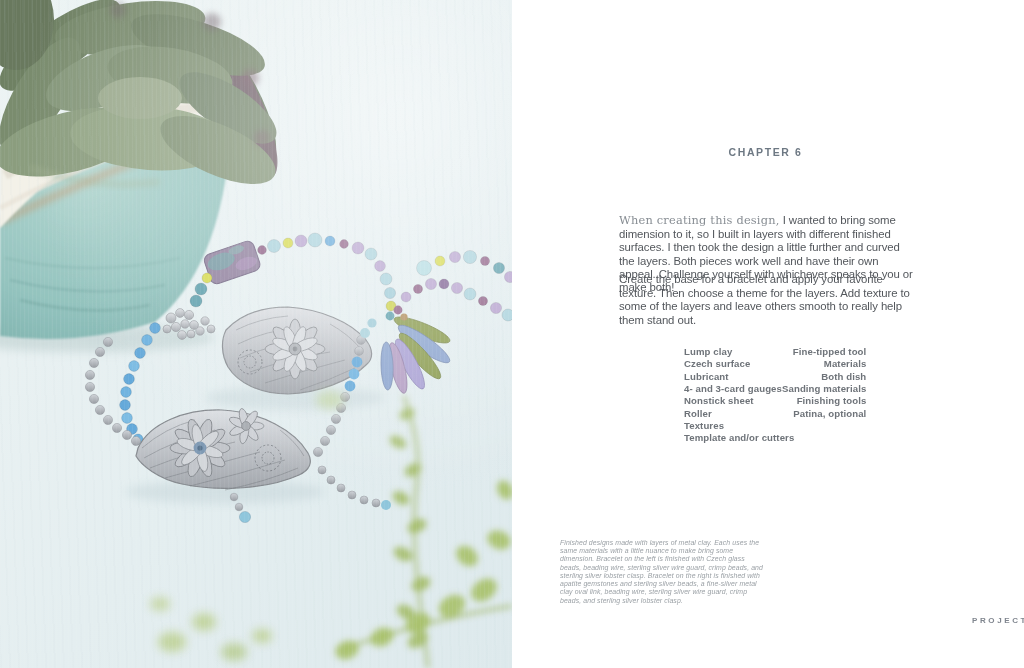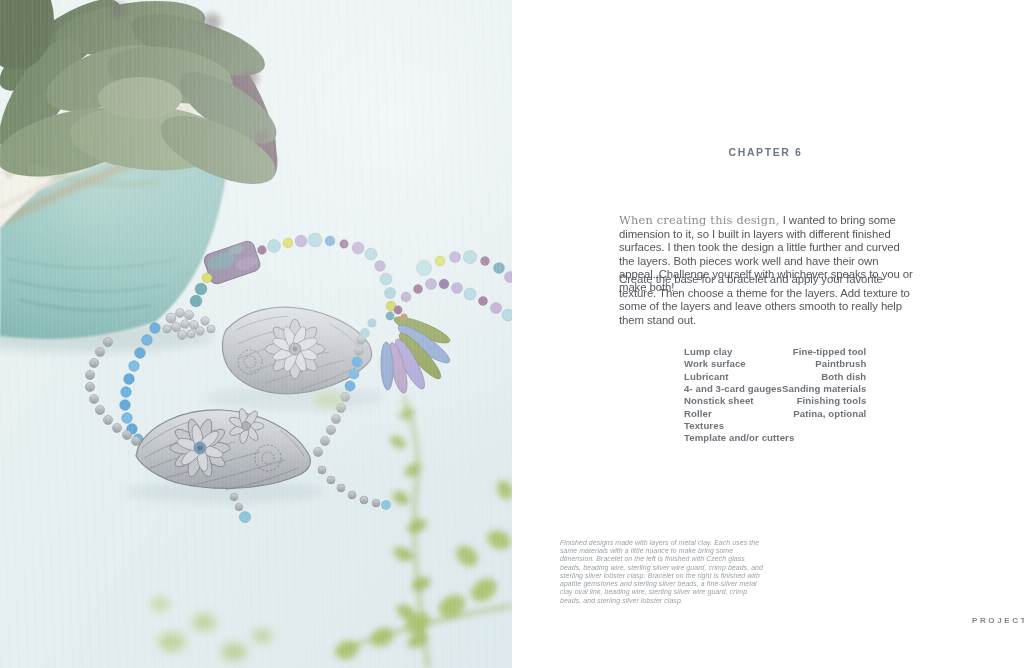--- a/index.html
+++ b/index.html
@@ -384,31 +384,31 @@
   <div class="page">
     <div class="col kicker" style="position:absolute;">CHAPTER 6</div>
 
     <p class="body-p p2">Create the base for a bracelet and apply your favorite texture. Then choose a theme for the layers. Add texture to some of the layers and leave others smooth to really help them stand out.</p>
 
     <p class="body-p p1"><span class="lead">When creating this design,</span><span> I wanted to bring some dimension to it, so I built in layers with different finished surfaces. I then took the design a little further and curved the layers. Both pieces work well and have their own appeal. Challenge yourself with whichever speaks to you or make both!</span></p>
 
 
     <div class="tools-col tools-left">
         <div class="tool-item">Lump clay</div>
-        <div class="tool-item">Work surface</div>
+        <div class="tool-item">Czech surface</div>
         <div class="tool-item">Lubricant</div>
         <div class="tool-item">4- and 3-card gauges</div>
         <div class="tool-item">Nonstick sheet</div>
         <div class="tool-item">Roller</div>
         <div class="tool-item">Textures</div>
         <div class="tool-item">Template and/or cutters</div>
       </div>
     <div class="tools-col tools-right">
         <div class="tool-item">Fine-tipped tool</div>
-        <div class="tool-item">Paintbrush</div>
+        <div class="tool-item">Materials</div>
         <div class="tool-item">Both dish</div>
         <div class="tool-item">Sanding materials</div>
         <div class="tool-item">Finishing tools</div>
         <div class="tool-item">Patina, optional</div>
       </div>
 
     <p class="caption">Finished designs made with layers of metal clay. Each uses the same materials with a little nuance to make bring some dimension. Bracelet on the left is finished with Czech glass beads, beading wire, sterling silver wire guard, crimp beads, and sterling silver lobster clasp. Bracelet on the right is finished with apatite gemstones and sterling silver beads, a fine-silver metal clay oval link, beading wire, sterling silver wire guard, crimp beads, and sterling silver lobster clasp.</p>
 
     <div class="footer">
       <span class="lbl">PROJECTS</span>

